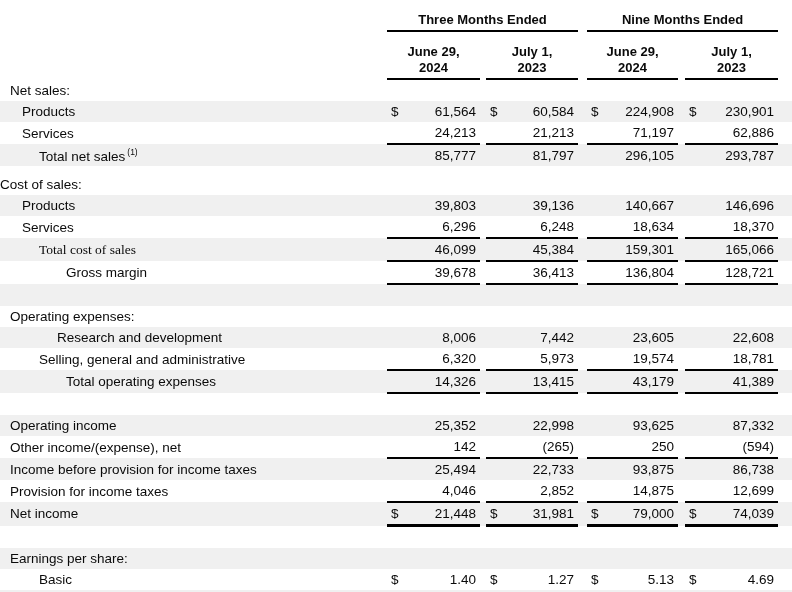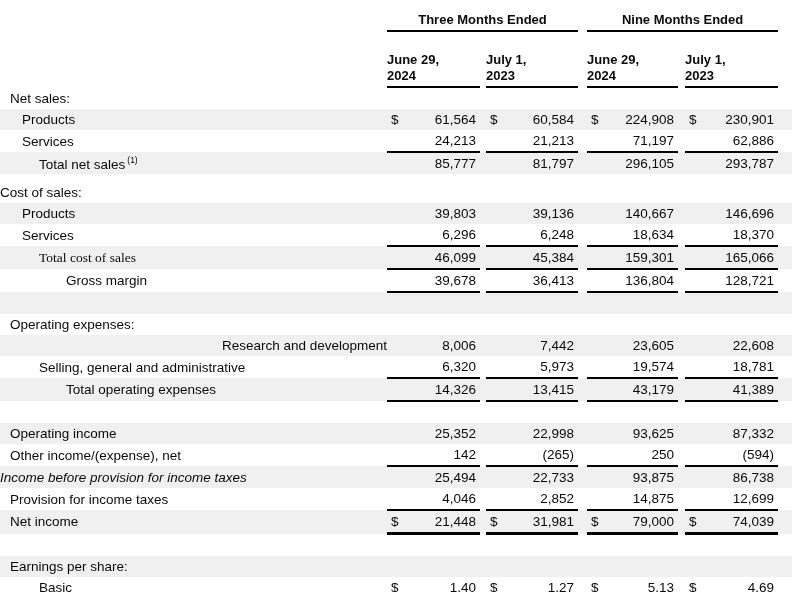--- a/index.html
+++ b/index.html
@@ -18,23 +18,23 @@
   td { padding: 0; vertical-align: middle; height: 21px; }
   
   tr.ghead td { height: 27px; }
   td.gh {
     font-weight: 700; font-size: 13px; text-align: center;
     vertical-align: bottom; padding-bottom: 3px;
     border-bottom: 2px solid #000;
   }
   tr.dhead td { height: 31px; }
   td.dh {
-    font-weight: 700; font-size: 13px; text-align: left;
+    font-weight: 700; font-size: 13px; text-align: center;
     white-space: pre-line; line-height: 1.18;
-    padding: 20px 0 3px 0;
+    padding: 12px 0 3px 0;
     border-bottom: 2px solid #000;
   }
   
   td.lbl { white-space: nowrap; overflow: hidden; }
   td.lbl sup { font-size: 8.5px; margin-left: 2px; }
   td.val .cell {
     display: flex; justify-content: space-between; align-items: baseline;
     padding: 0 4px;
   }
   td.val .num { margin-left: auto; white-space: nowrap; }
@@ -394,21 +394,21 @@
           <td class="gap"></td>
           <td class="val">
             <div class="cell">
               <span class="cur"></span>
               <span class="num"></span>
             </div>
           </td>
           <td class="rm"></td>
         </tr>
         <tr class="shade">
-          <td class="lbl" style="padding-left: 39px; text-align: right;"><span>Research and development</span></td>
+          <td class="lbl" style="padding-left: 57px;"><span>Research and development</span></td>
           <td class="val">
             <div class="cell">
               <span class="cur"></span>
               <span class="num">8,006</span>
             </div>
           </td>
           <td class="gap"></td>
           <td class="val">
             <div class="cell">
               <span class="cur"></span>
@@ -552,21 +552,21 @@
           <td class="gap"></td>
           <td class="val">
             <div class="cell">
               <span class="cur"></span>
               <span class="num">(594)</span>
             </div>
           </td>
           <td class="rm"></td>
         </tr>
         <tr class="shade">
-          <td class="lbl" style="padding-left: 0; font-style: italic;"><span>Income before provision for income taxes</span></td>
+          <td class="lbl" style="padding-left: 10px;"><span>Income before provision for income taxes</span></td>
           <td class="val">
             <div class="cell">
               <span class="cur"></span>
               <span class="num">25,494</span>
             </div>
           </td>
           <td class="gap"></td>
           <td class="val">
             <div class="cell">
               <span class="cur"></span>

